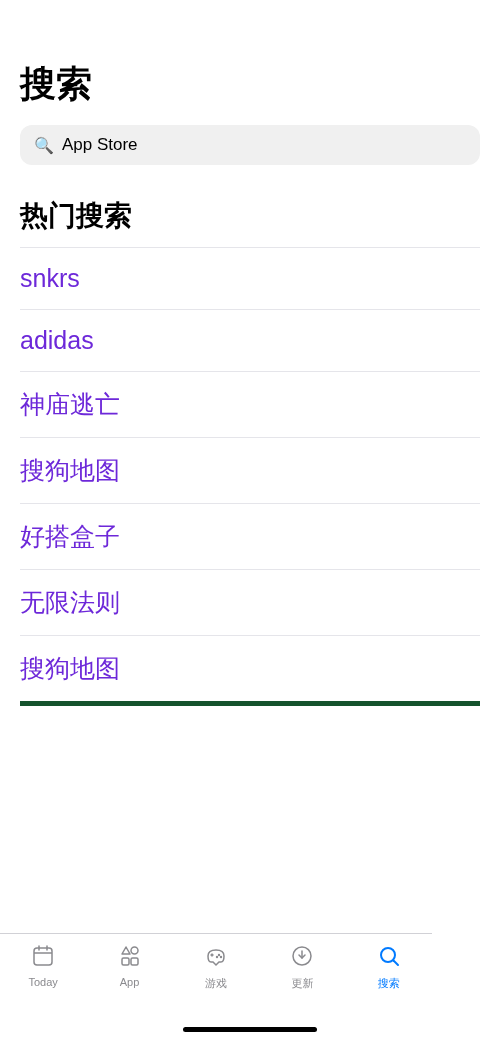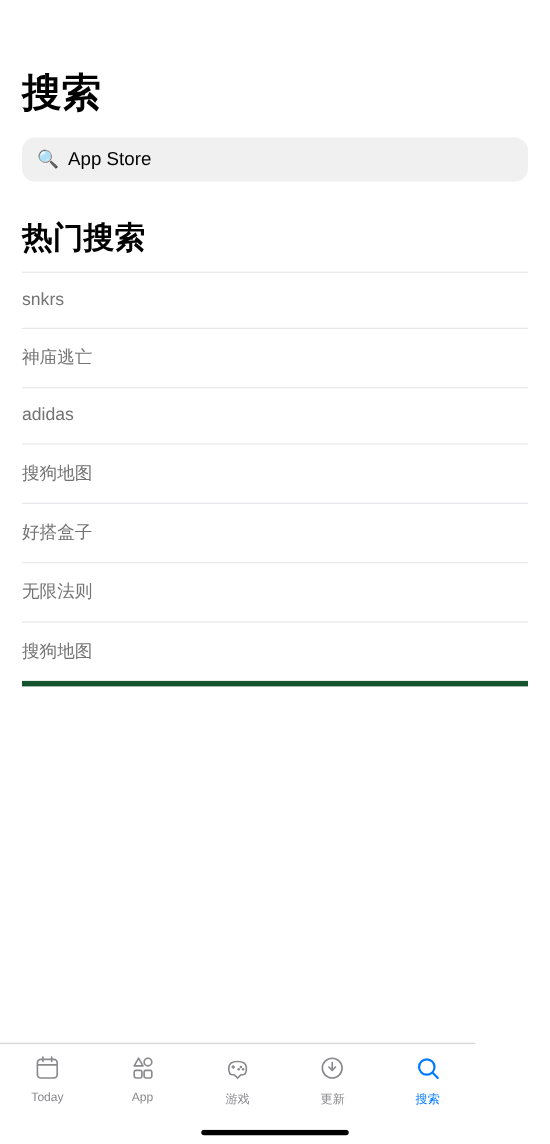--- a/index.html
+++ b/index.html
@@ -13,20 +13,21 @@
       position: relative;
       overflow-x: hidden;
     }
 
     .page-container {
       width: 500px;
       min-height: 1040px;
       background: #ffffff;
       display: flex;
       flex-direction: column;
+      gap: 16px;
     }
 
     
     .main-content {
       flex: 1;
       padding: 60px 20px 0 20px;
     }
 
     .page-title {
       font-size: 36px;
@@ -74,22 +75,22 @@
     .search-list-item {
       border-bottom: 1px solid #e5e5ea;
       padding: 16px 0;
     }
 
     .search-list-item:last-child {
       border-bottom: 5px solid #14532d;
     }
 
     .search-list-item a {
-      color: #737373;
-      font-size: 16px;
+      color: #6d28d9;
+      font-size: 25px;
       text-decoration: none;
       font-weight: 400;
       margin-top: 12px;
     }
 
     
     .tab-bar {
       width: 432px;
       background: rgba(255,255,255,0.95);
       border-top: 1px solid #d1d1d6;
@@ -161,22 +162,22 @@
       <span class="search-bar-placeholder">App Store</span>
     </div>
 
     <div class="hot-searches-section">
 
       <div class="section-title">热门搜索</div>
 
       <ul class="search-list">
 
       <li class="search-list-item"><a href="#">snkrs</a></li>
+          <li class="search-list-item"><a href="#">adidas</a></li>
           <li class="search-list-item"><a href="#">神庙逃亡</a></li>
-          <li class="search-list-item"><a href="#">adidas</a></li>
           <li class="search-list-item"><a href="#">搜狗地图</a></li>
           <li class="search-list-item"><a href="#">好搭盒子</a></li>
           <li class="search-list-item"><a href="#">无限法则</a></li>
           <li class="search-list-item"><a href="#">搜狗地图</a></li>
         </ul>
 
     </div>
   </div>
 
   <div style="flex:1;"></div>

